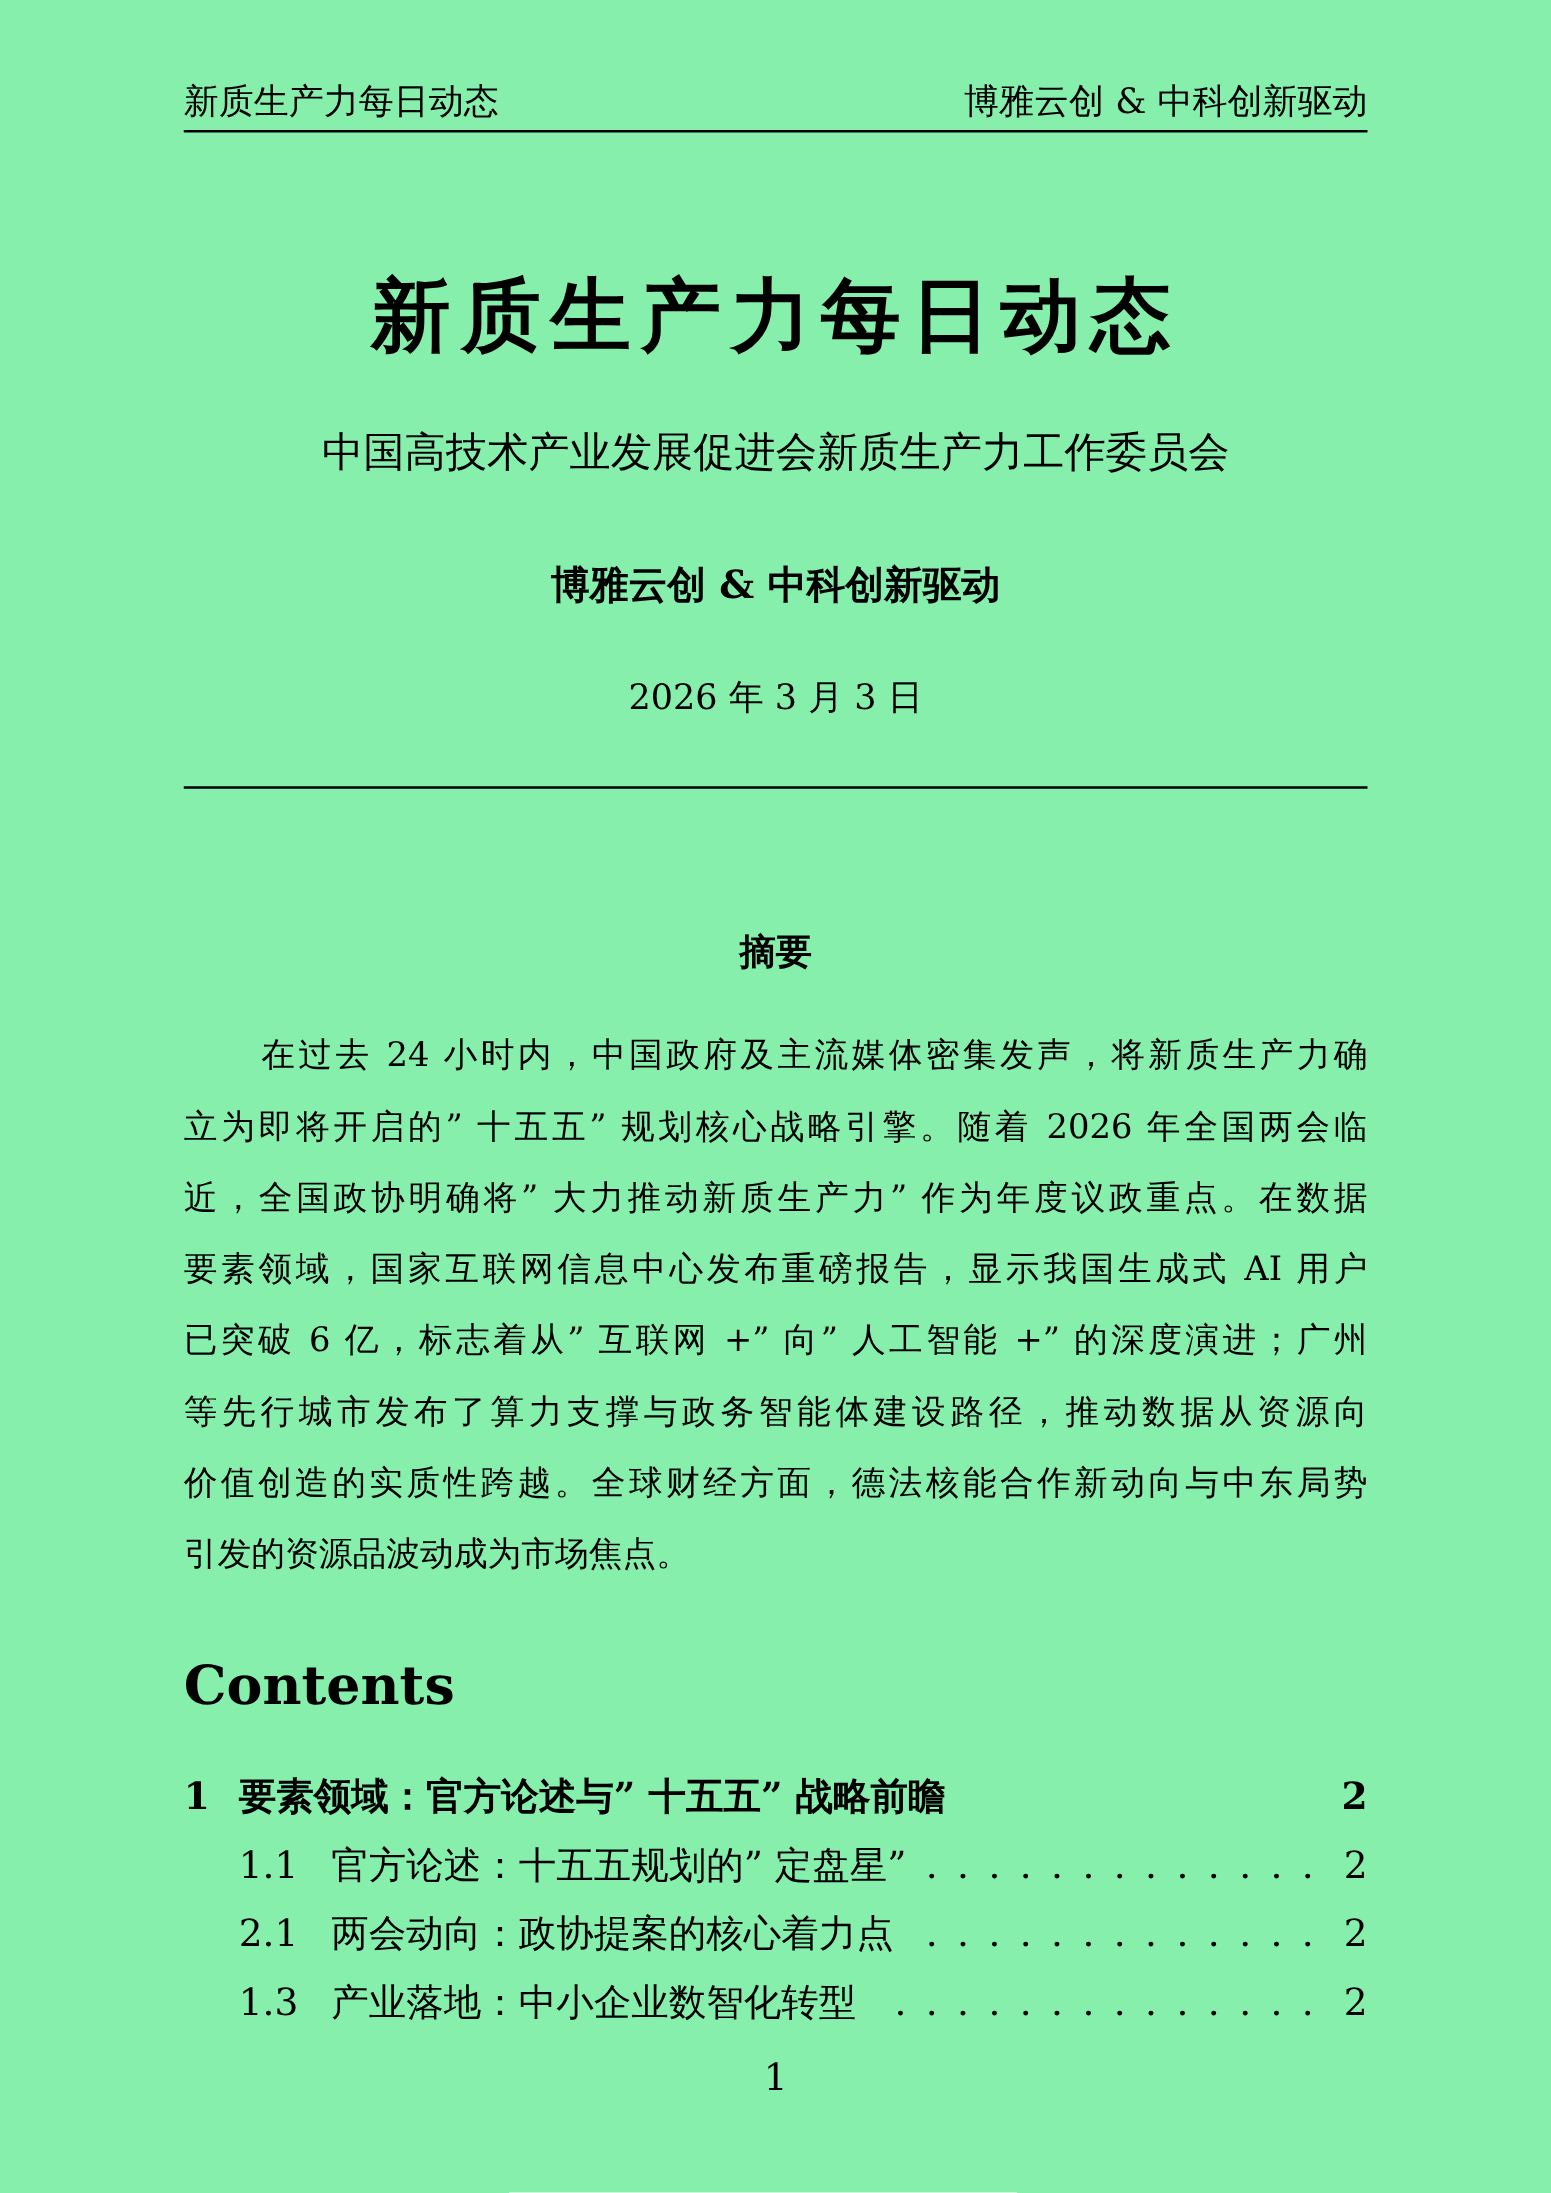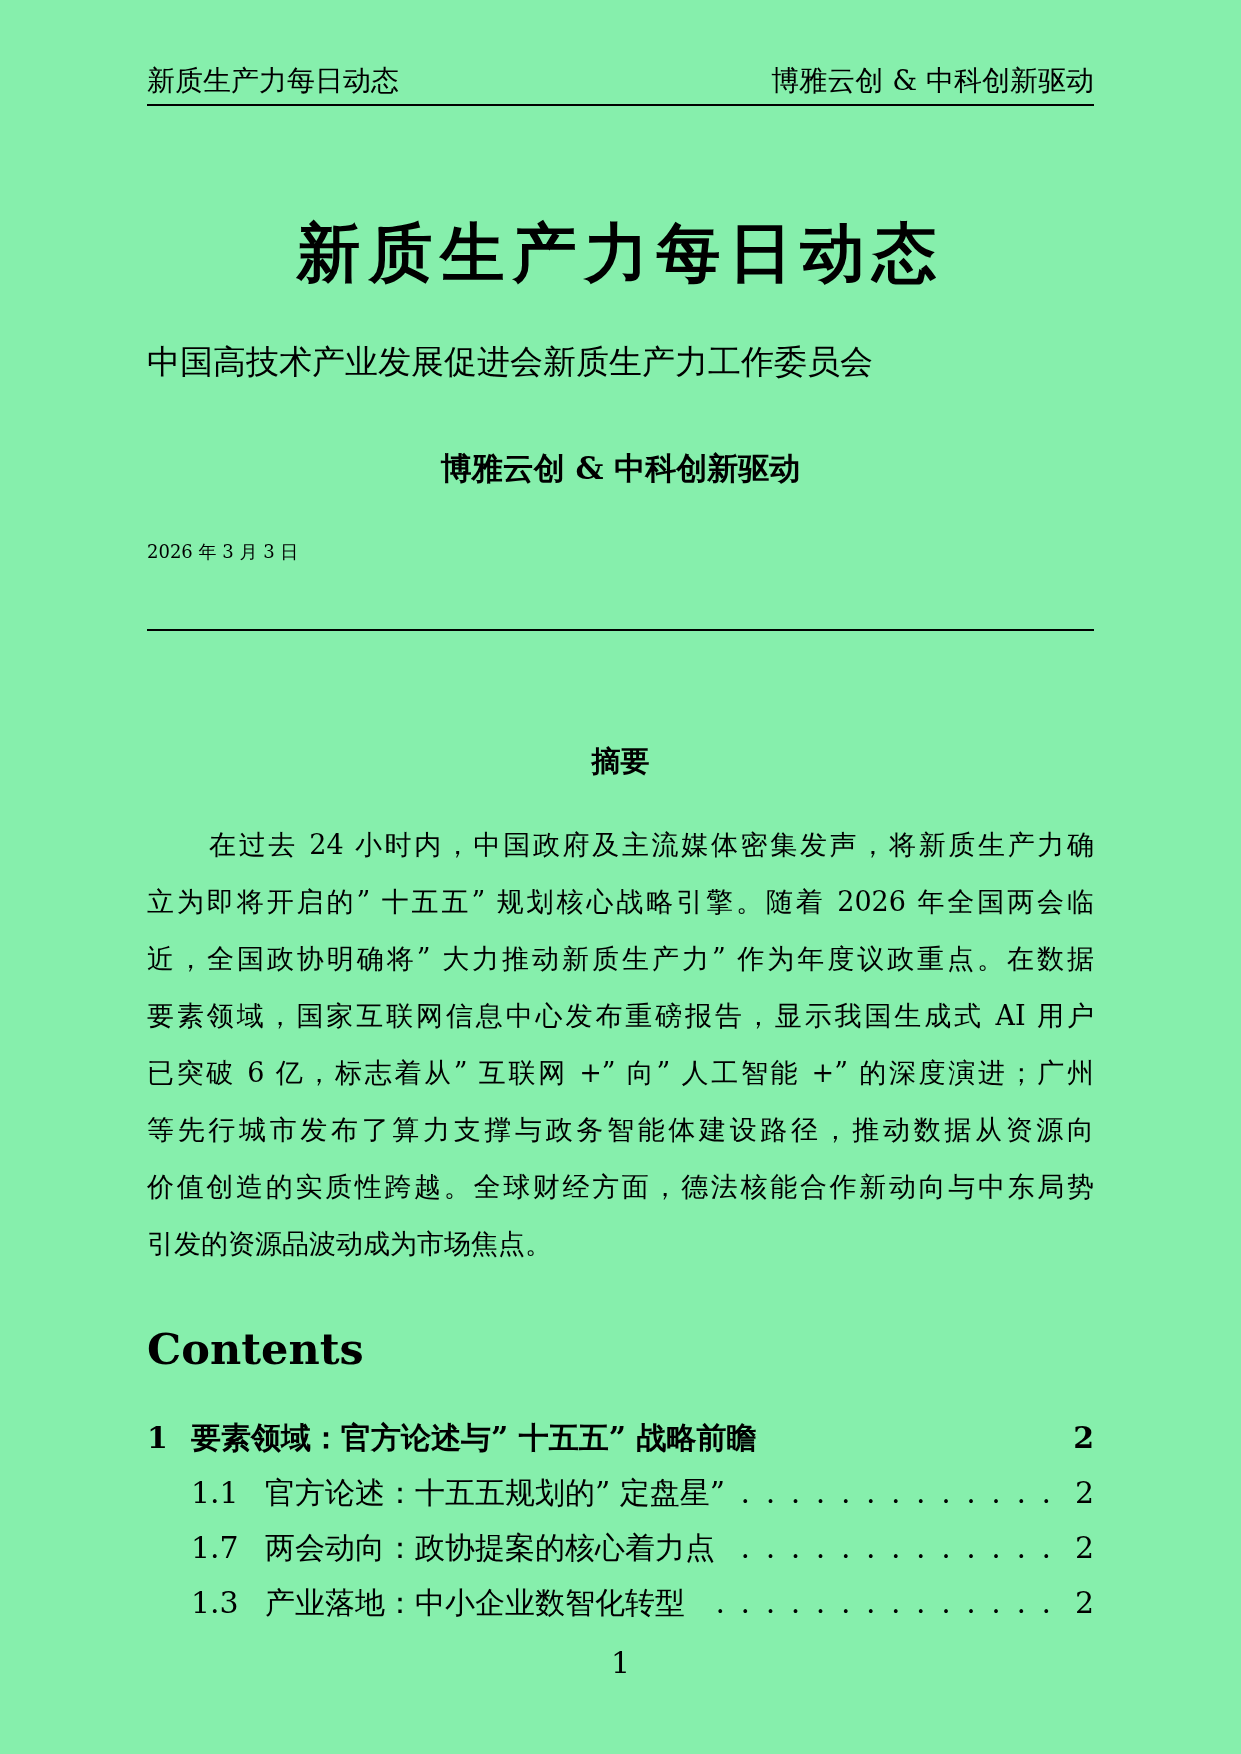--- a/index.html
+++ b/index.html
@@ -48,42 +48,42 @@
     font-size: 64px;
     font-weight: bold;
     letter-spacing: 8px;
     line-height: 1.15;
   }
   .doc-subtitle {
     position: absolute;
     left: 147px;
     right: 147px;
     top: 342px;
-    text-align: left;
+    text-align: center;
     font-size: 33px;
     font-weight: normal;
     line-height: 1.2;
   }
   .doc-authors {
     position: absolute;
     left: 147px;
     right: 147px;
     top: 450px;
     text-align: center;
     font-size: 31px;
     font-weight: bold;
     line-height: 1.2;
   }
   .doc-date {
     position: absolute;
     left: 147px;
     right: 147px;
     top: 541px;
-    text-align: left;
-    font-size: 18px;
+    text-align: center;
+    font-size: 28px;
     line-height: 1.2;
   }
   .mid-rule {
     position: absolute;
     left: 147px;
     right: 147px;
     top: 629px;
     height: 2px;
     background: #000000;
   }
@@ -212,21 +212,21 @@
       <span class="toc-dots"></span>
       <span class="toc-page">2</span>
     </div>
     <div class="toc-row level2">
       <span class="toc-num">1.1</span>
       <span class="toc-title">官方论述：十五五规划的” 定盘星”</span>
       <span class="toc-dots">. . . . . . . . . . . . .</span>
       <span class="toc-page">2</span>
     </div>
     <div class="toc-row level2">
-      <span class="toc-num">1.7</span>
+      <span class="toc-num">2.1</span>
       <span class="toc-title">两会动向：政协提案的核心着力点</span>
       <span class="toc-dots">. . . . . . . . . . . . .</span>
       <span class="toc-page">2</span>
     </div>
     <div class="toc-row level2">
       <span class="toc-num">1.3</span>
       <span class="toc-title">产业落地：中小企业数智化转型</span>
       <span class="toc-dots">. . . . . . . . . . . . . .</span>
       <span class="toc-page">2</span>
     </div>

